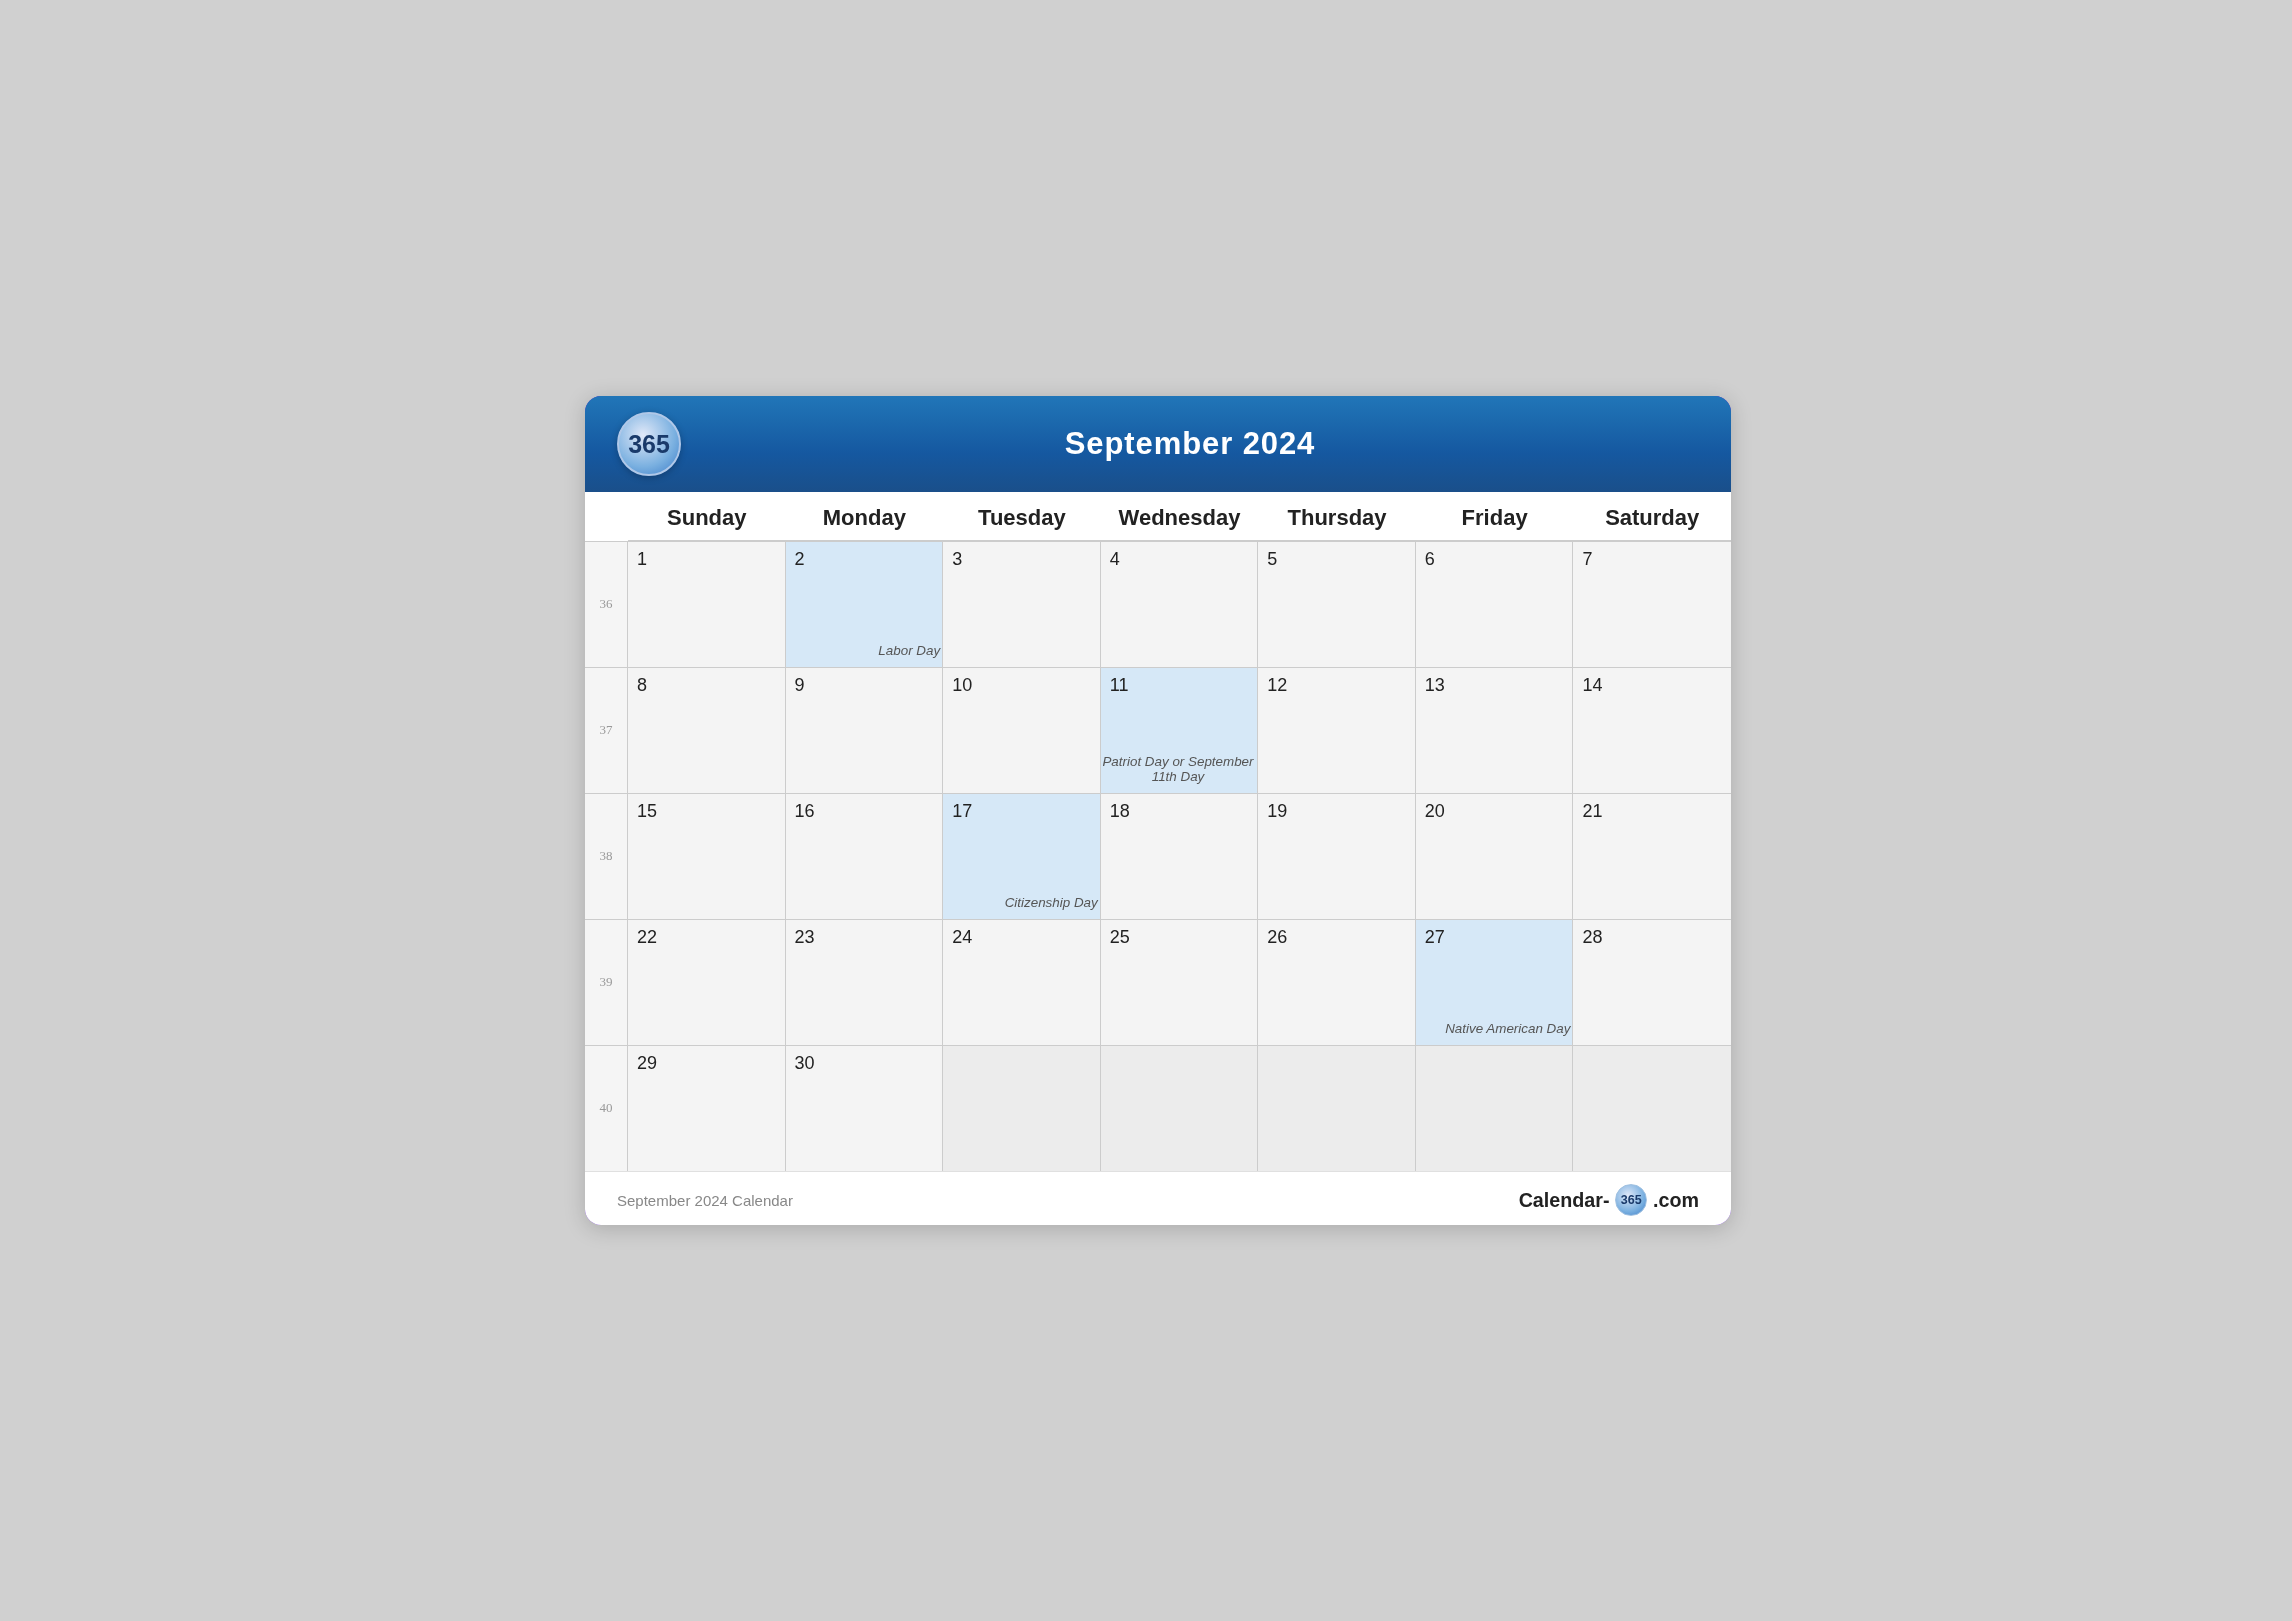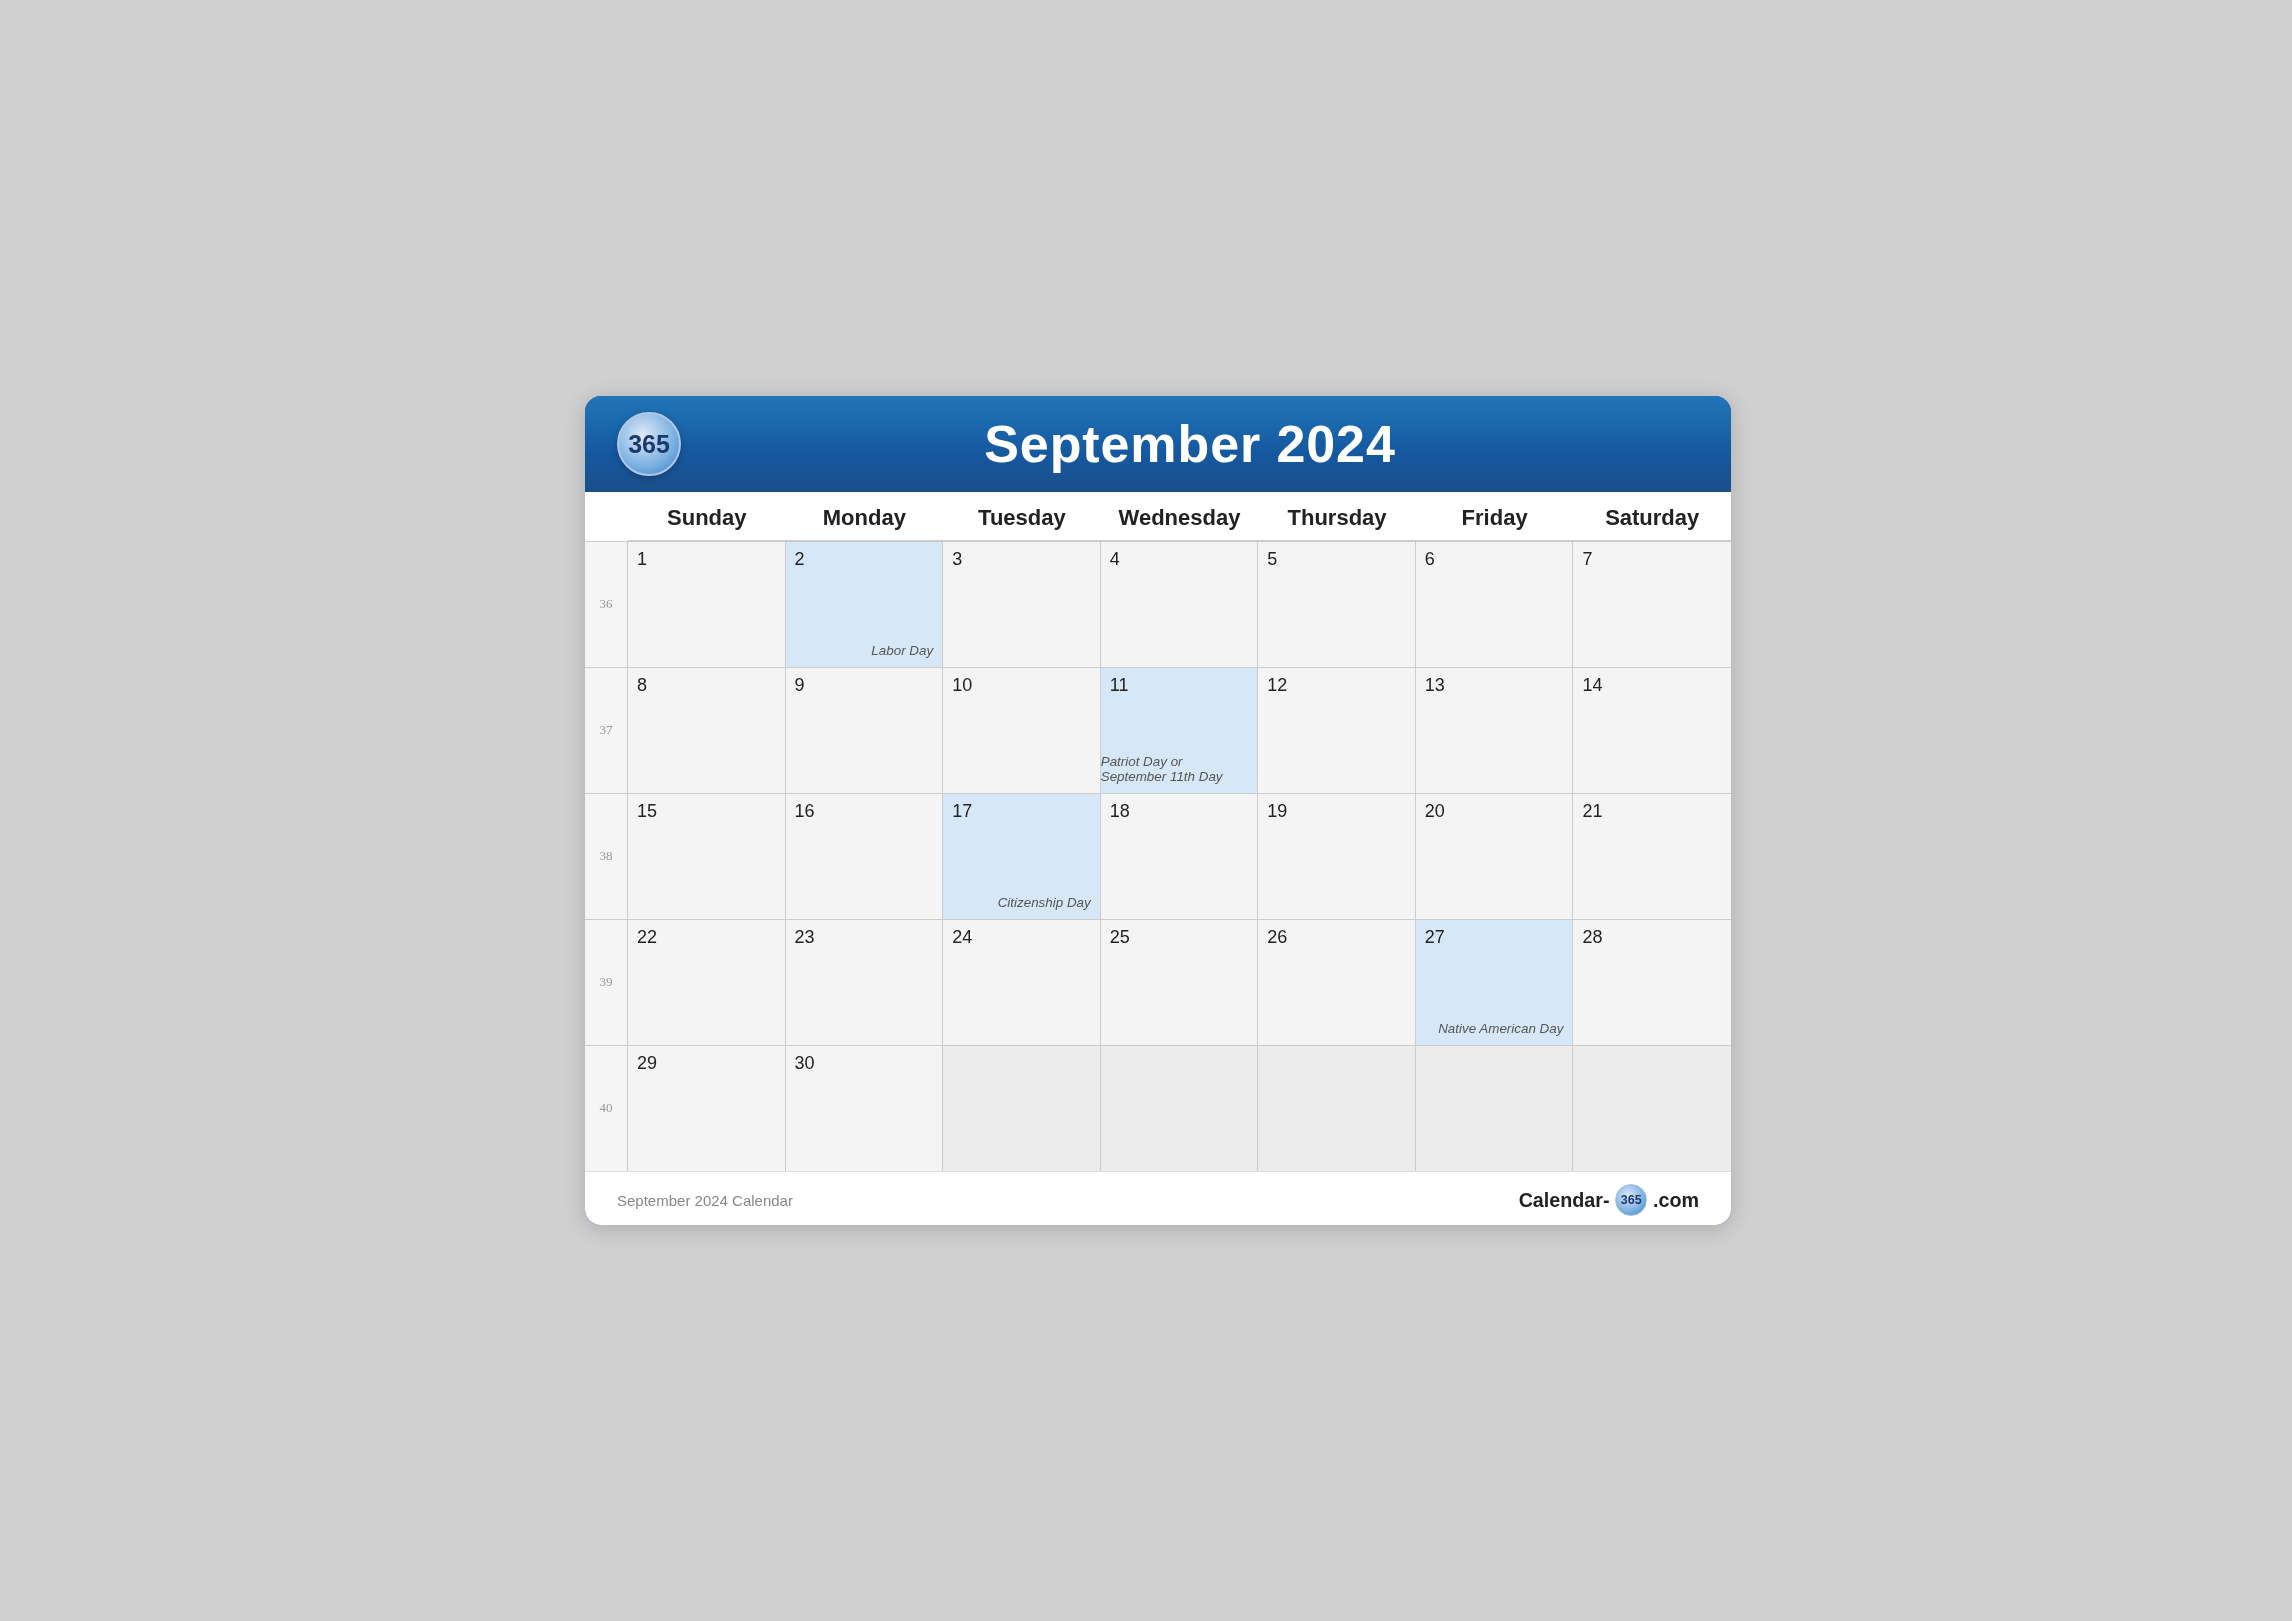--- a/index.html
+++ b/index.html
@@ -42,21 +42,21 @@
       font-size: 25px;
       font-weight: bold;
       color: #1a3a6a;
       flex-shrink: 0;
       box-shadow: 0 1.8px 7.2px rgba(0,0,0,0.25);
     }
     .header-title {
       flex: 1;
       text-align: center;
       color: #fff;
-      font-size: 52px;
+      font-size: 31px;
       font-weight: bold;
       letter-spacing: 0.9px;
     }
     .day-headers {
       display: grid;
       grid-template-columns: 43px repeat(7, 1fr);
       background: #fff;
     }
     .week-num-header {
       width: 43px;
@@ -113,22 +113,22 @@
       color: #222;
       display: block;
       margin-bottom: 3.6px;
     }
     .holiday-label {
       font-size: 13.4px;
       color: #555;
       font-style: italic;
       position: absolute;
       bottom: 9px;
-      right: 9px;
-      text-align: left;
+      right: 2px;
+      text-align: center;
     }
     .footer-bar {
       display: flex;
       align-items: center;
       justify-content: space-between;
       padding: 12.5px 32px 9px 32px;
       background: #fff;
       border-top: 0.9px solid #e0e0e0;
     }
     .footer-left {

